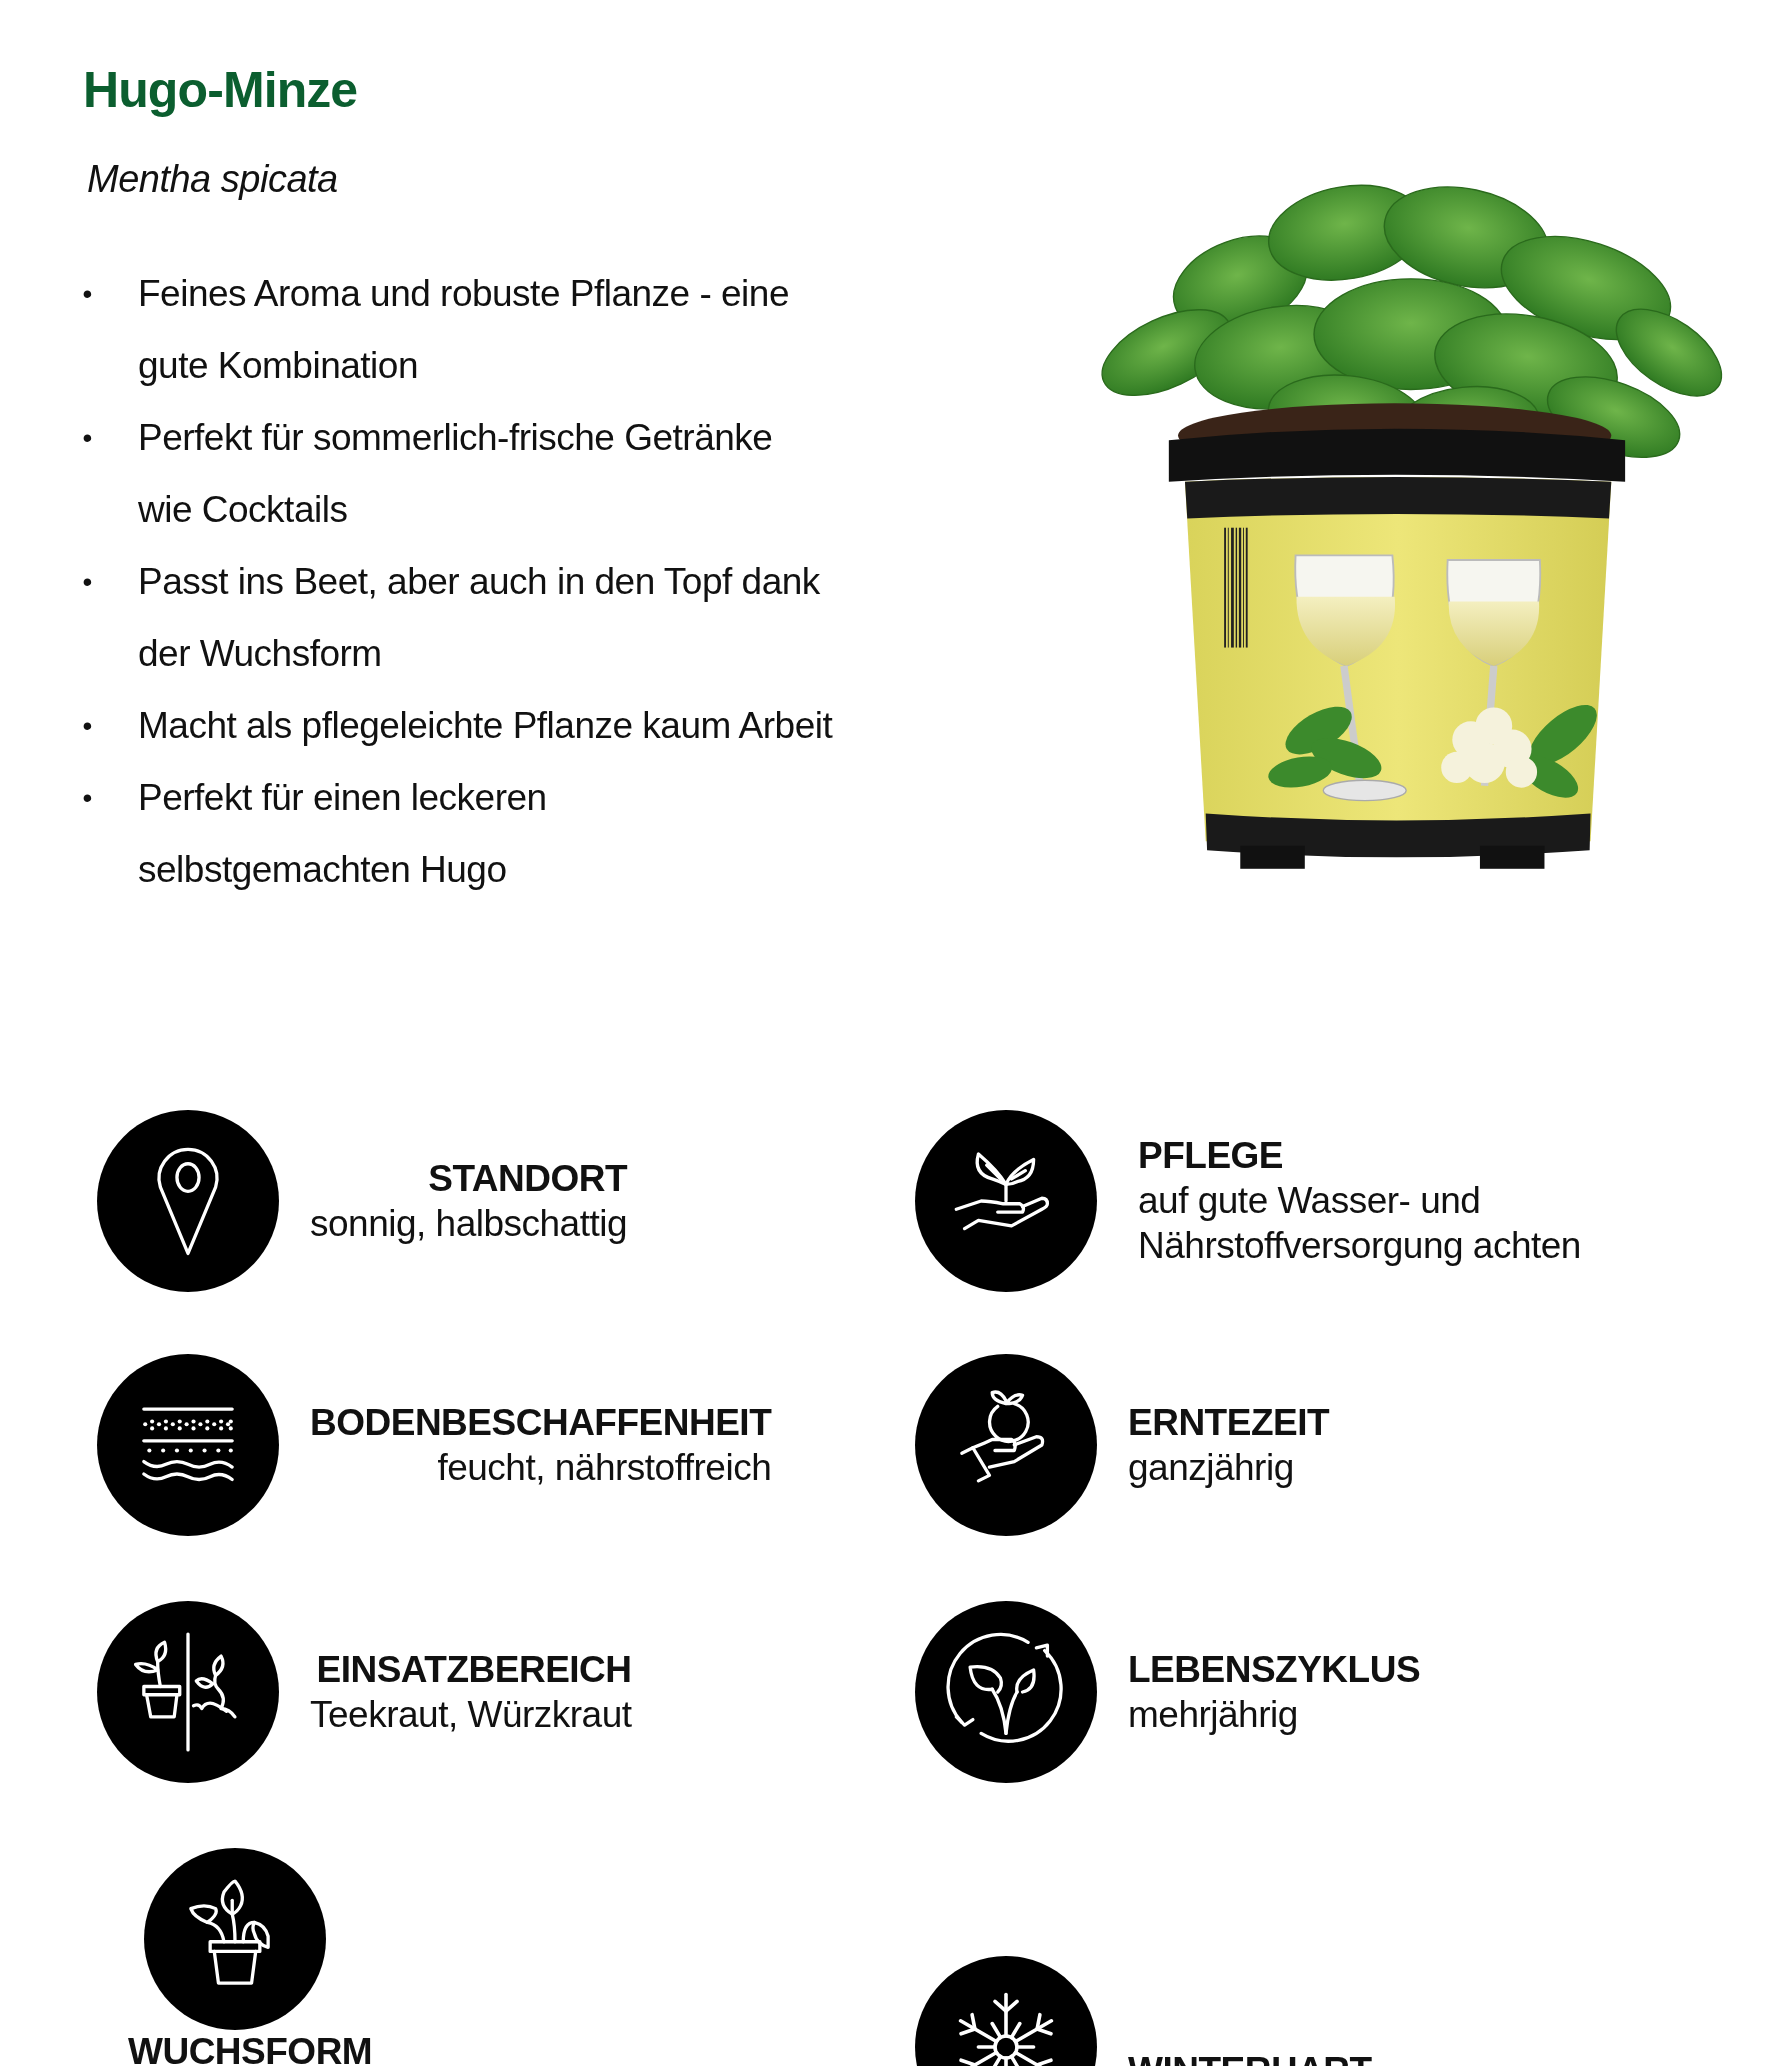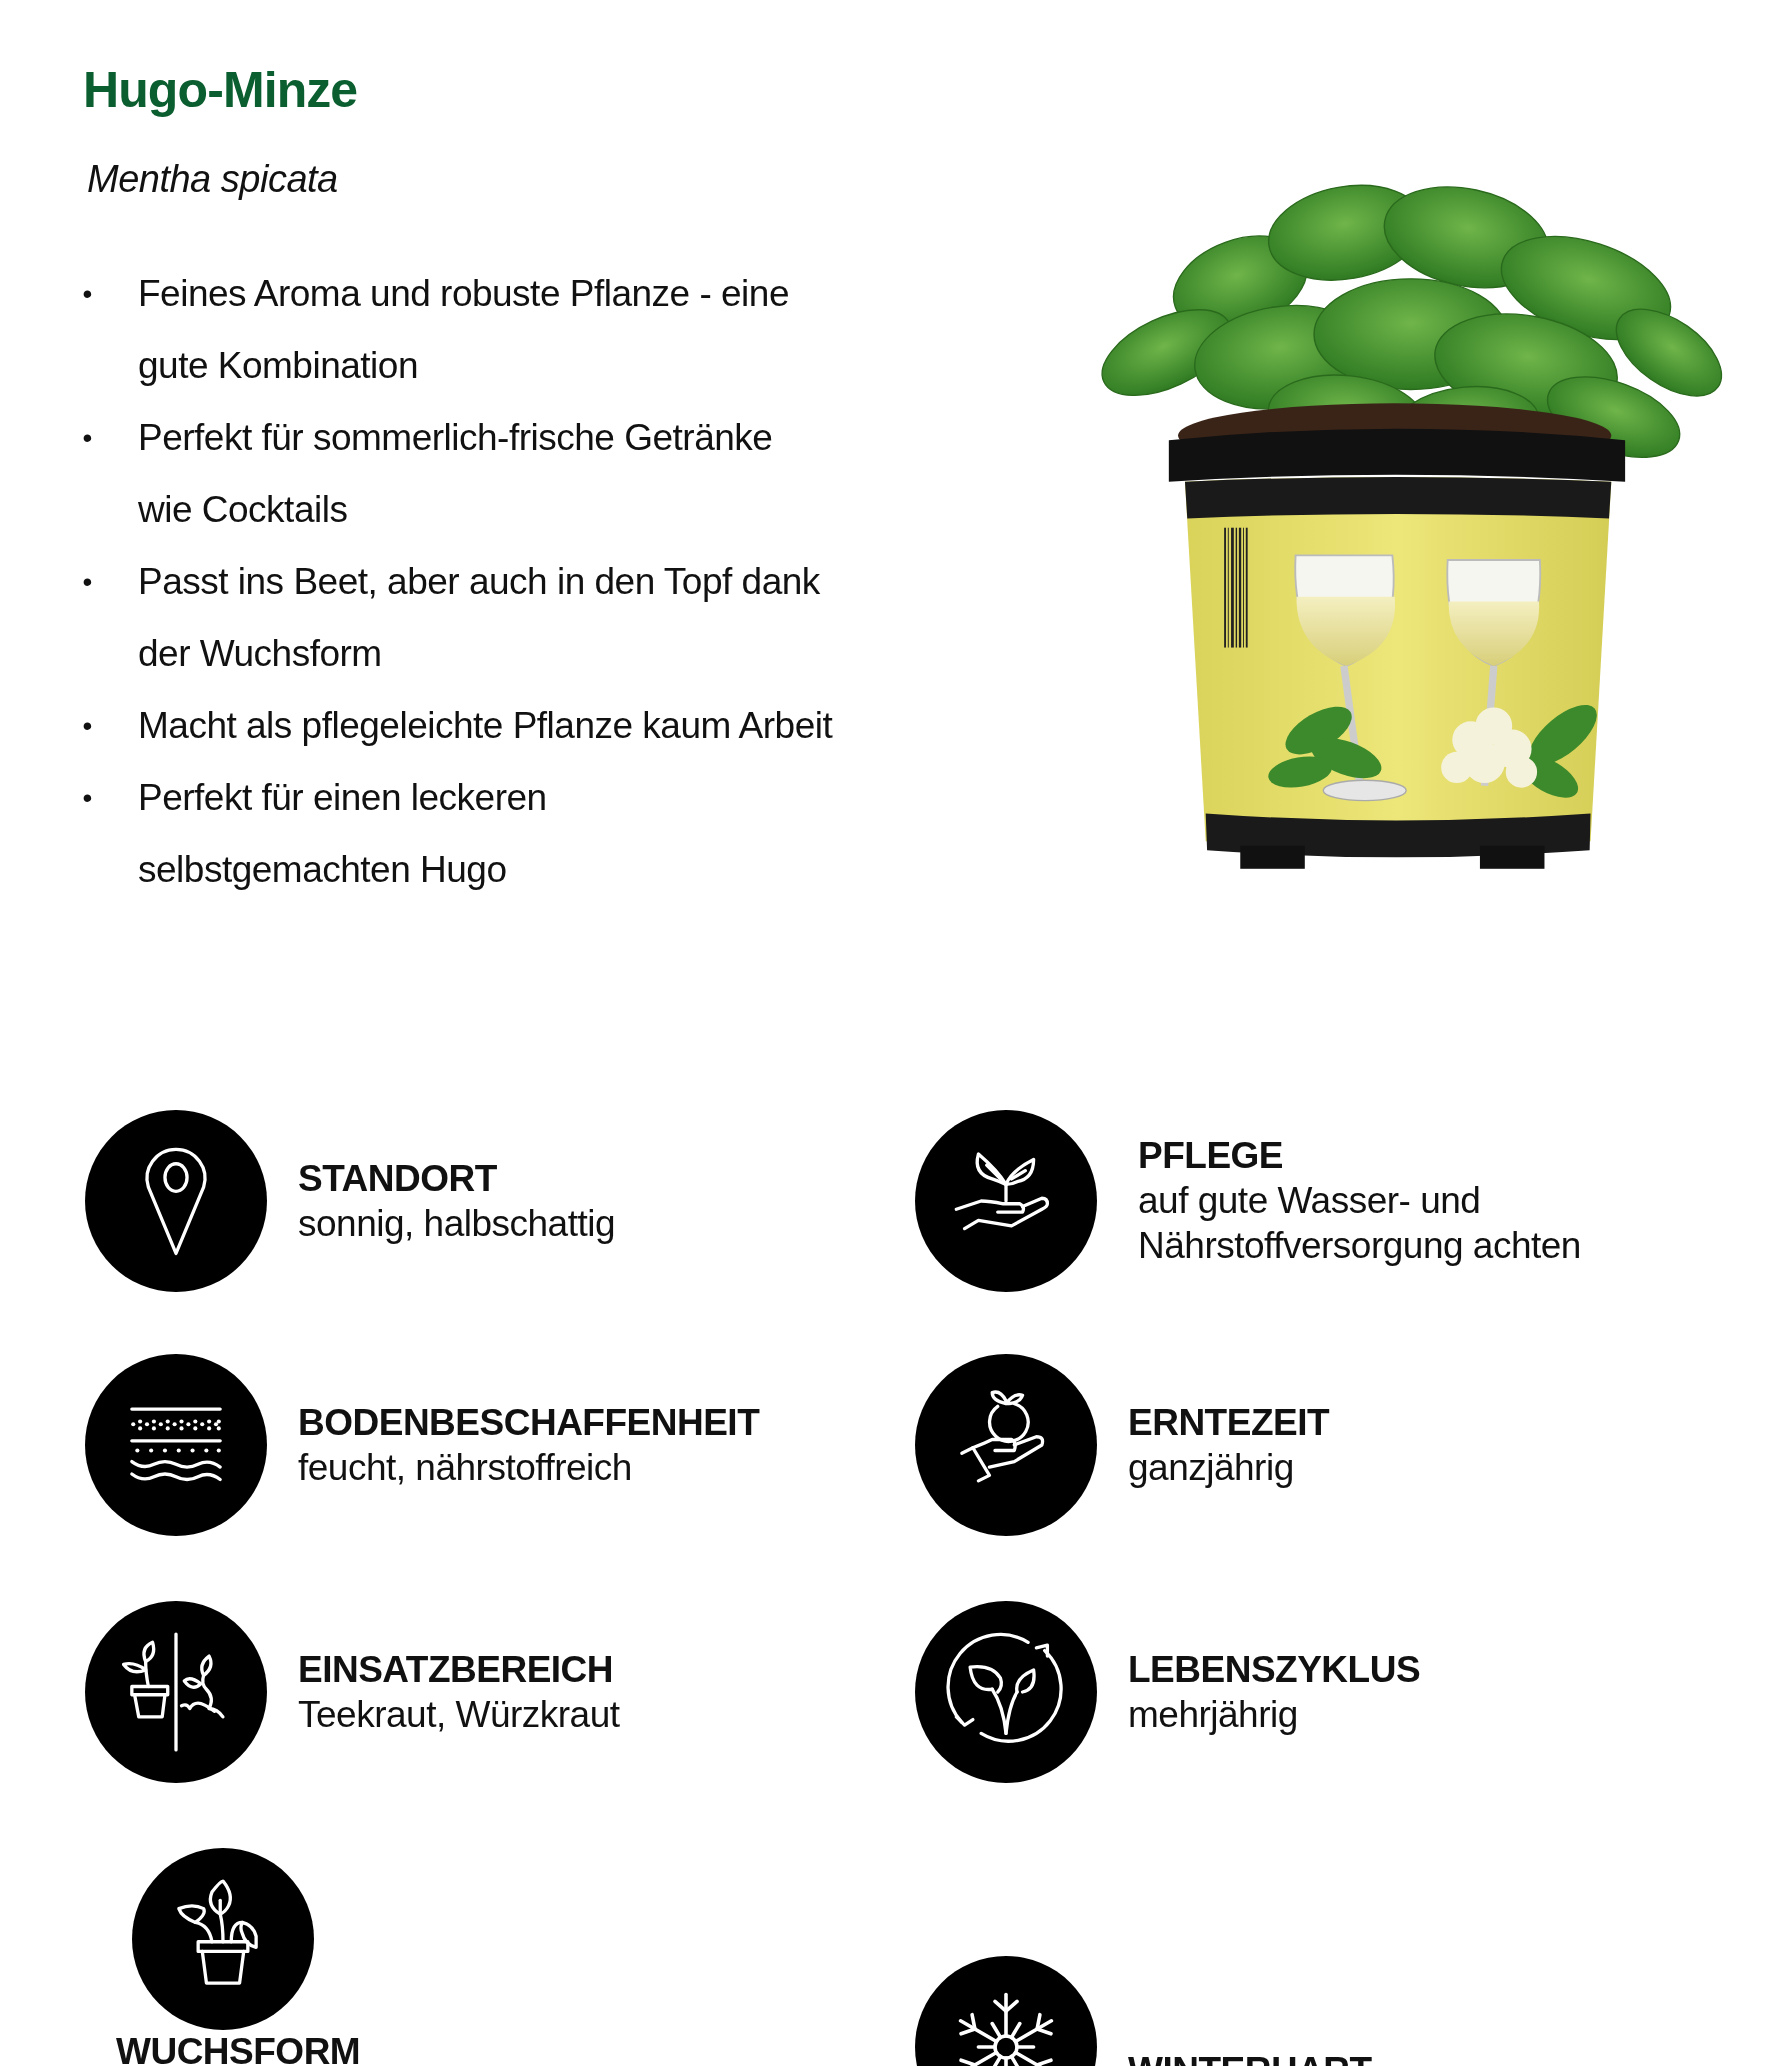--- a/index.html
+++ b/index.html
@@ -14,21 +14,21 @@
   .bullets li .dot { position: absolute; left: 4.6px; top: 0; font-size: 28px; line-height: 72px; }
   .plant { position: absolute; left: 1088px; top: 159px; width: 641px; height: 719px; }
 
   .feature { position: absolute; display: flex; align-items: center; }
   .icon-circle { width: 182px; height: 182px; border-radius: 50%; background: #000000;
                  display: flex; align-items: center; justify-content: center; flex-shrink: 0; }
   .icon-circle svg { width: 138px; height: 138px; }
   .ftext { margin-left: 31px; }
   .fhead { font-size: 37px; font-weight: 700; line-height: 44px; letter-spacing: -0.5px; }
   .fval { font-size: 37px; line-height: 45px; letter-spacing: -0.5px; }
-  .col-left { left: 85px; }
+  .col-left { left: 97px; text-align: right; }
   .col-right { left: 915px; }
 </style>
 </head>
 <body>
 
 <h1 class="title">Hugo-Minze</h1>
 <p class="subtitle">Mentha spicata</p>
 
 <ul class="bullets">
   <li><span class="dot">•</span><span>Feines Aroma und robuste Pflanze - eine</span></li>

